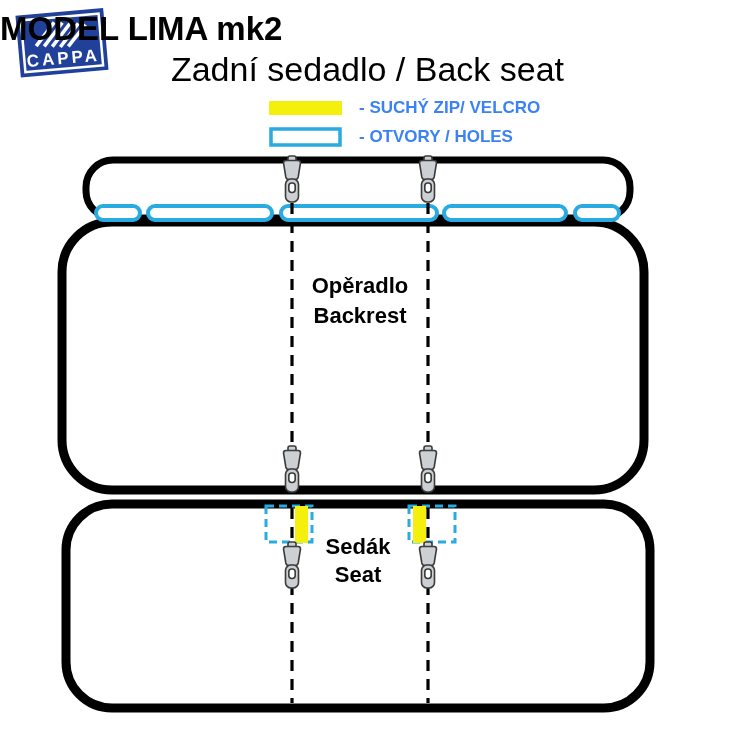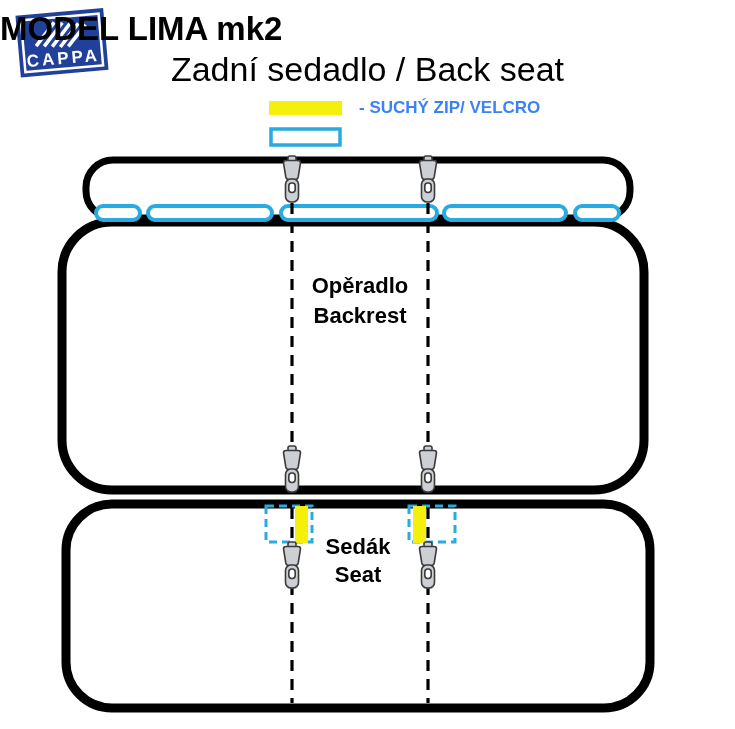--- a/index.html
+++ b/index.html
@@ -67,20 +67,21 @@
 <div class="legend-row" style="top:98px">
   <svg width="73" height="16">
     <rect x="0" y="1" width="73" height="14" fill="#f4ef0d"></rect>
   </svg>
   <span>- SUCHÝ ZIP/ VELCRO</span>
 </div>
 <div class="legend-row" style="top:127px">
   <svg width="73" height="20">
     <rect x="2" y="2" width="69" height="16" fill="#ffffff" stroke-width="3.5" stroke="#29abe2"></rect>
   </svg>
+  <span>- OTVORY / HOLES</span>
 </div>
 
 <svg class="abs" style="left:0; top:0" width="735" height="729" viewBox="0 0 735 729">
   <defs>
     <g id="zip">
       <rect x="-4" y="-6" width="8" height="8" rx="2" class="zm"></rect>
       <path class="zm" d="M -8.5 1 Q -8.5 -1.5 -6 -1.5 L 6 -1.5 Q 8.5 -1.5 8.5 1 L 6.2 15 Q 5.7 17.5 3 17.5 L -3 17.5 Q -5.7 17.5 -6.2 15 Z"></path>
       <rect x="-6.5" y="17" width="13" height="23" rx="5.5" class="zm"></rect>
       <rect x="-3.2" y="21" width="6.4" height="9.5" rx="2.9" class="zh"></rect>
     </g>

